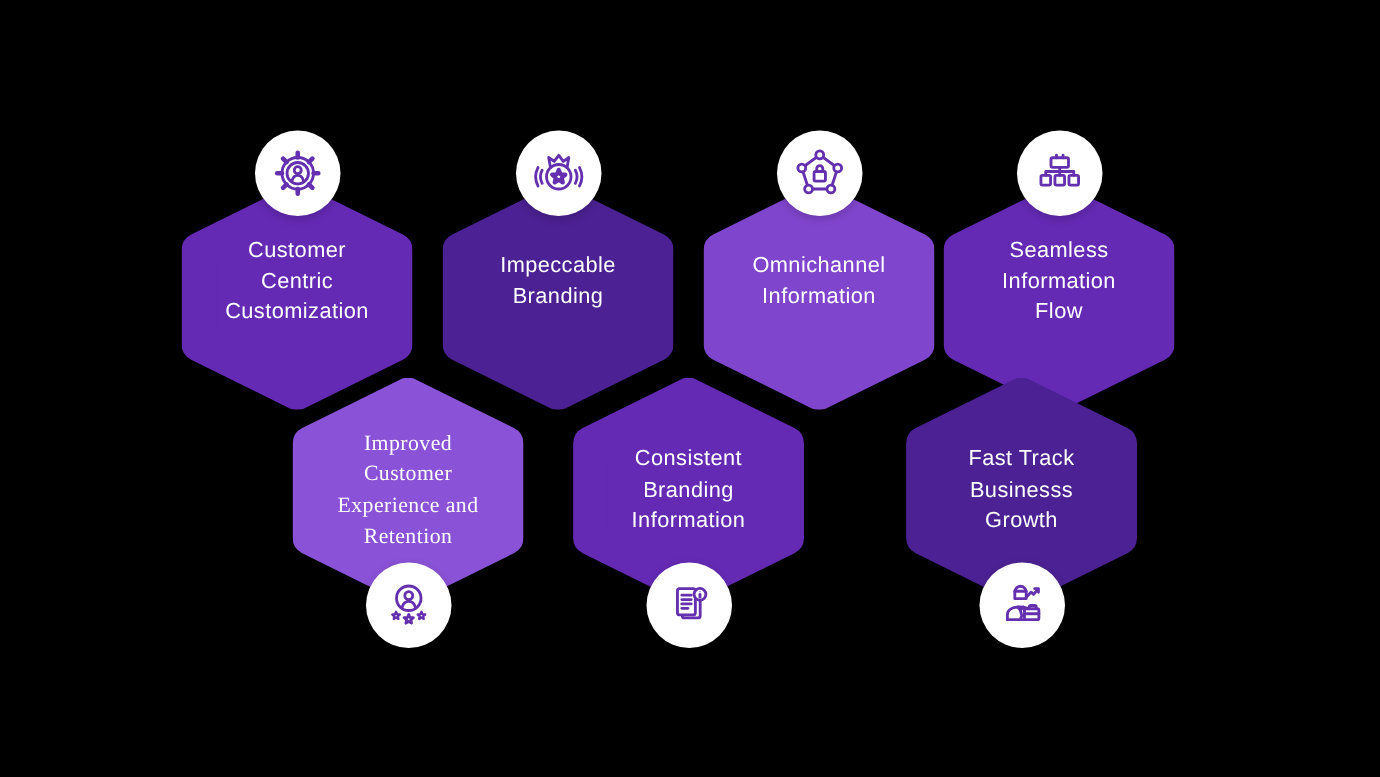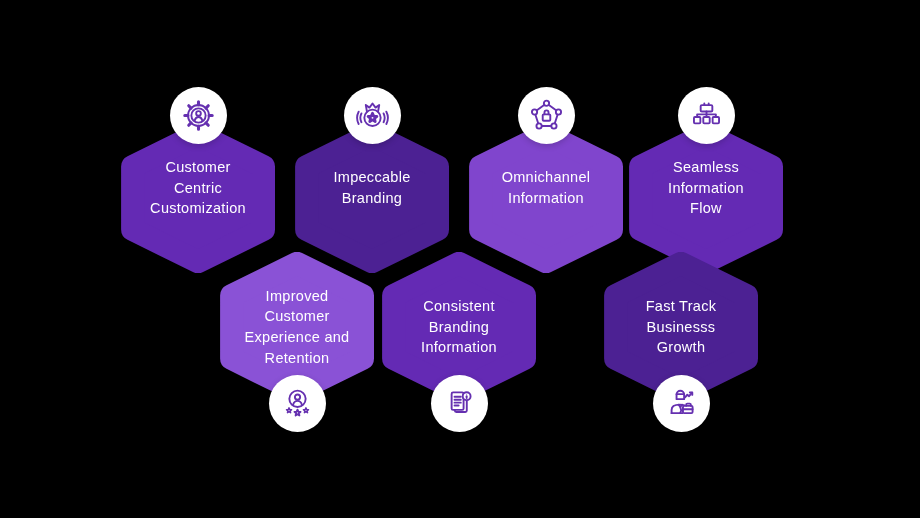--- a/index.html
+++ b/index.html
@@ -102,21 +102,21 @@
         <svg viewBox="0 0 24 24" fill="none" stroke="#6530b0" stroke-width="1.3" stroke-linecap="round" stroke-linejoin="round">
           <path d="M10.5,4.9 V3.7 M13.5,4.9 V3.7"></path>
           <rect x="8" y="4.9" width="8" height="4.4" rx="0.8"></rect>
           <path d="M12,9.3 V11.2 M5.6,11.2 H18.4 M5.6,11.2 V13 M12,11.2 V13 M18.4,11.2 V13"></path>
           <rect x="3.4" y="13" width="4.4" height="4.4" rx="0.7"></rect>
           <rect x="9.8" y="13" width="4.4" height="4.4" rx="0.7"></rect>
           <rect x="16.2" y="13" width="4.4" height="4.4" rx="0.7"></rect>
         </svg>
       </div>
     </div>
-    <div class="hex icon-bottom" style="left: 220px; top: 252px;">
+    <div class="hex icon-bottom" style="left: 195px; top: 252px; font-family: Liberation Serif, serif;">
       <svg class="shape" viewBox="0 0 154 150">
         <path d="M77 11.3 L142.5 43.6 L142.5 106.5 L77 138.8 L11.6 106.5 L11.6 43.6 Z" fill="#8a52d6" stroke="#8a52d6" stroke-width="23" stroke-linejoin="round"></path>
       </svg>
       <div class="label">Improved
 Customer
 Experience and
 Retention</div>
       <div class="icon-circle">
         <svg viewBox="0 0 24 24" fill="none" stroke="#6530b0" stroke-width="1.3" stroke-linecap="round" stroke-linejoin="round">
           <circle cx="12" cy="8.8" r="5.6"></circle>

